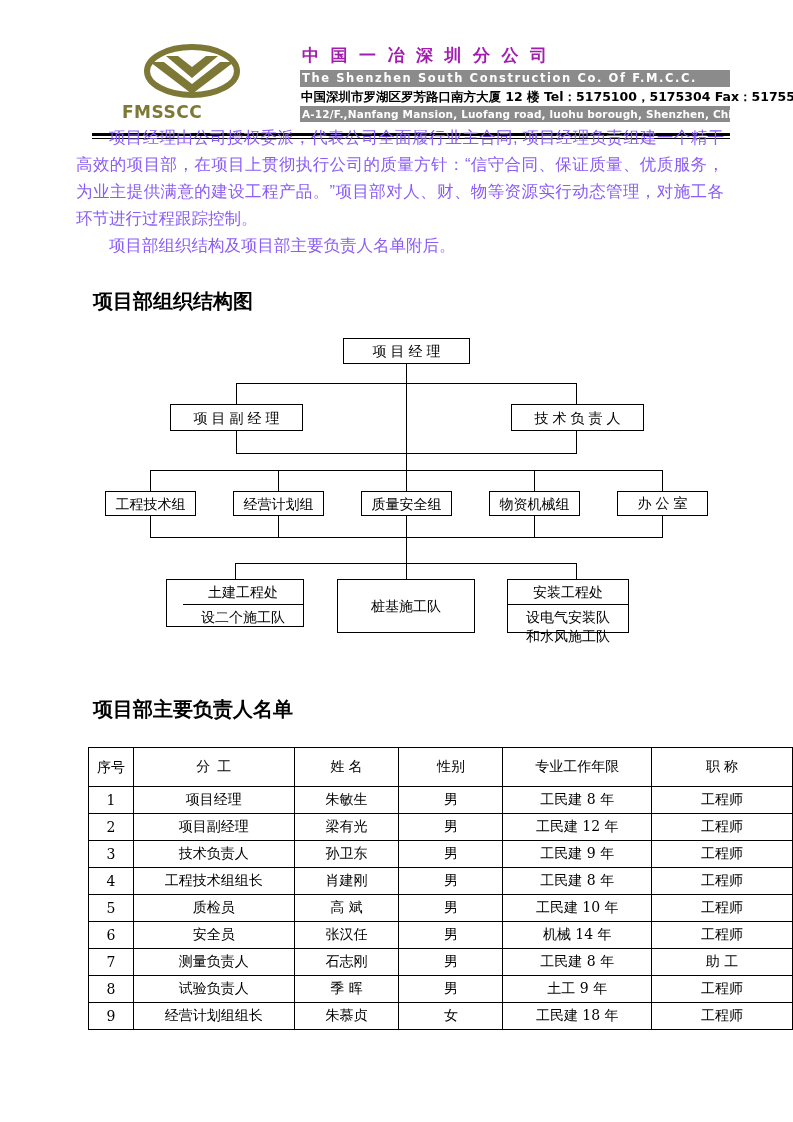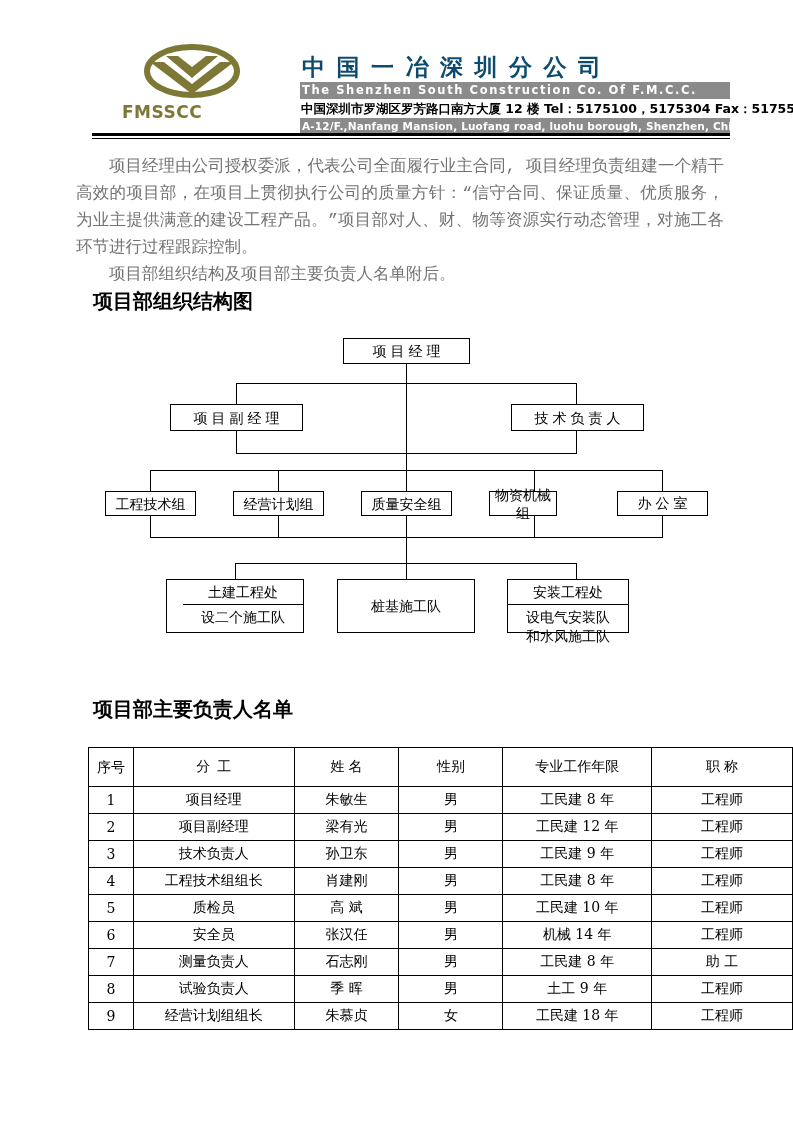--- a/index.html
+++ b/index.html
@@ -51,29 +51,28 @@
     line-height: 20px;
   }
 
   .lh-right {
     position: absolute;
     left: 208px;
     top: 0px;
     width: 430px;
   }
   .cn-title {
-    color: #0c4a6e;
-    font-family: "DejaVu Sans", "Liberation Sans", sans-serif;
-    font-weight: bold;
-    font-size: 23px;
+    color: #a21caf;
+    font-family: "DejaVu Sans", "Liberation Sans", sans-serif;
+    font-weight: bold;
+    font-size: 17px;
     letter-spacing: 11.5px;
     line-height: 30px;
     white-space: nowrap;
     padding-left: 2px;
-    margin-top: 12px;
   }
   .en-title {
     background: #8b8b8b;
     color: #ffffff;
     font-family: "DejaVu Sans", "Liberation Sans", sans-serif;
     font-weight: bold;
     font-size: 11.5px;
     letter-spacing: 1.6px;
     line-height: 17px;
     white-space: nowrap;
@@ -108,27 +107,27 @@
     height: 6px;
     border-top: 3px solid #000;
     border-bottom: 1px solid #000;
     box-sizing: border-box;
   }
 
   
   .body-text {
     position: absolute;
     left: 76px;
-    top: 153px;
+    top: 124px;
     width: 648px;
-    font-family: Liberation Mono, monospace;
+    font-family: Liberation Sans, sans-serif;
     font-size: 16.5px;
     line-height: 27px;
     text-align: justify;
-    color: #737373;
+    color: #8b5cf6;
   }
   .body-text p {
     margin: 0;
     text-indent: 33px;
   }
 
   
   .sec-heading {
     position: absolute;
     font-family: "DejaVu Sans", "Liberation Sans", sans-serif;
@@ -280,24 +279,24 @@
     <div class="line v" style="left:576px; top:563px; height:17px;"></div>
 
     <div class="node sp" style="left:343px; top:338px; width:127px; height:26px;">项目经理</div>
 
     <div class="node sp" style="left:170px; top:404px; width:133px; height:27px;">项目副经理</div>
     <div class="node sp" style="left:511px; top:404px; width:133px; height:27px;">技术负责人</div>
 
     <div class="node" style="left:105px; top:491px; width:91px; height:25px;">工程技术组</div>
     <div class="node" style="left:233px; top:491px; width:91px; height:25px;">经营计划组</div>
     <div class="node" style="left:361px; top:491px; width:91px; height:25px;">质量安全组</div>
-    <div class="node" style="left:489px; top:491px; width:68px; height:25px;">物资机械组</div>
+    <div class="node" style="left:489px; top:491px; width:91px; height:25px;">物资机械组</div>
     <div class="node sp" style="left:617px; top:491px; width:91px; height:25px;font-family:Liberation Serif, serif;">办公室</div>
 
-    <div class="node stack" style="left:166px; top:579px; width:138px; height:54px;padding-left:16px;">
+    <div class="node stack" style="left:166px; top:579px; width:138px; height:48px;padding-left:16px;">
       <div class="cell-top">土建工程处</div>
       <div class="cell-bot">设二个施工队</div>
     </div>
 
     <div class="node" style="left:337px; top:579px; width:138px; height:54px;">桩基施工队</div>
 
     <div class="node stack" style="left:507px; top:579px; width:122px; height:54px;">
       <div class="cell-top">安装工程处</div>
       <div class="cell-bot" style="white-space:pre-line;">设电气安装队
 和水风施工队</div>

